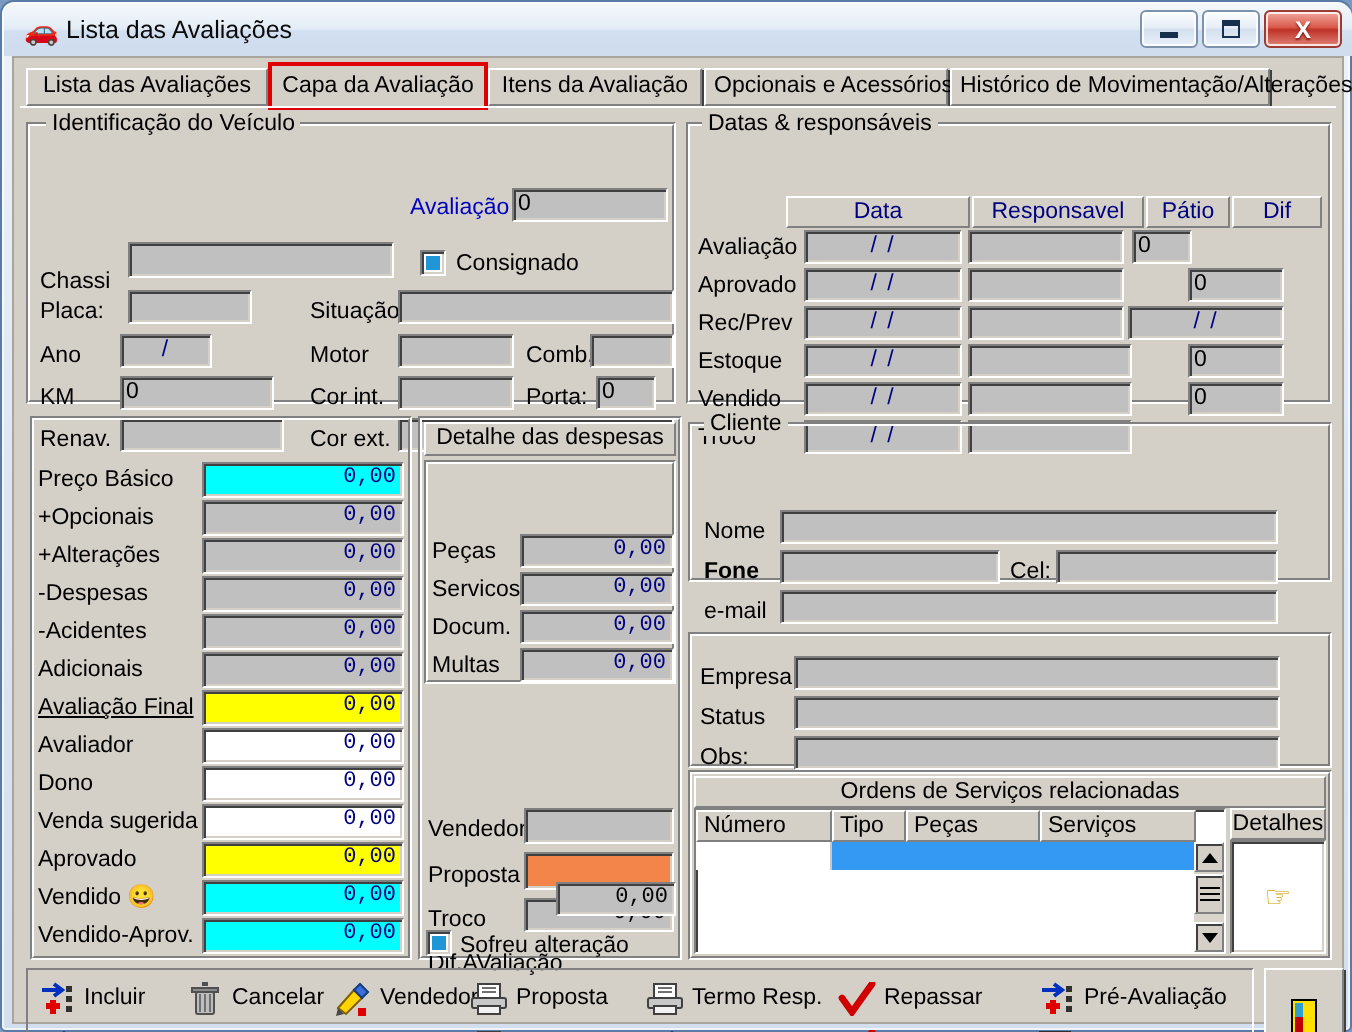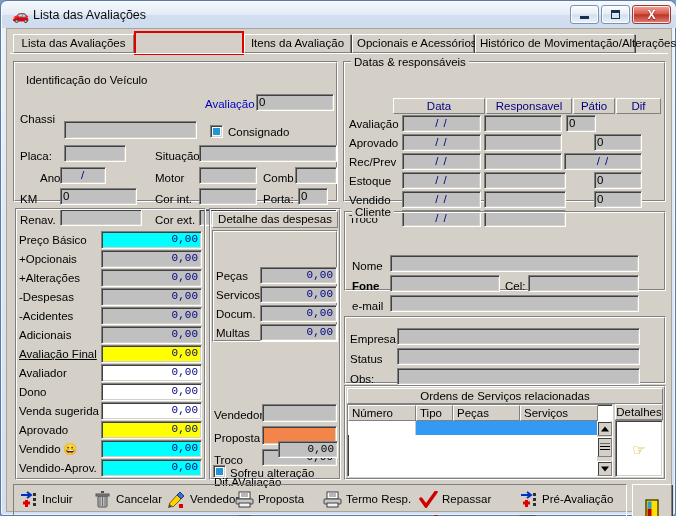--- a/index.html
+++ b/index.html
@@ -183,49 +183,50 @@
     </div>
     <div class="winbtn" id="btn-close">
       <div class="glyph">X</div>
     </div>
   </div>
 
   <div id="client">
 
     <div id="tabstrip">
         <div class="tab" style="left: 3px; width: 121px;">Lista das Avaliações</div>
+        <div class="tab sel" style="left: 125px; width: 108px;">Capa da Avaliação</div>
         <div id="tab-sel-outline" style="left: 124px; top: -1px; width: 110px; height: 24px; border-color: rgb(224, 0, 0);"></div>
         <div class="tab" style="left: 234px; width: 107px;">Itens da Avaliação</div>
         <div class="tab" style="left: 342px; width: 122px;">Opcionais e Acessórios</div>
         <div class="tab" style="left: 465px; width: 160px;">Histórico de Movimentação/Alterações</div>
       </div>
     <div id="tabline"></div>
 
     <div class="gb" style="left:6px;top:32px;width:325px;height:141px;">
       <div class="gb-in"></div>
     </div>
-    <div class="gbtitle" style="left:16px;top:45px;">Identificação do Veículo</div>
+    <div class="gbtitle" style="left:16px;top:27px;">Identificação do Veículo</div>
 
     <div class="lbl lbl-blue" style="left:198px;top:69px;">Avaliação</div>
     <div class="fld" style="left:249px;top:65px;width:78px;height:17px;">0</div>
 
     <div class="chk" style="left:203px;top:96px;">
         <i></i>
       </div>
     <div class="lbl" style="left:221px;top:97px;">Consignado</div>
 
-    <div class="lbl" style="left:13px;top:84px;">Chassi</div>
+    <div class="lbl" style="left:13px;top:106px;">Chassi</div>
     <div class="fld" style="left:57px;top:92px;width:133px;height:18px;"></div>
 
     <div class="lbl" style="left:13px;top:121px;">Placa:</div>
     <div class="fld" style="left:57px;top:116px;width:62px;height:17px;"></div>
     <div class="lbl" style="left:148px;top:121px;">Situação</div>
     <div class="fld" style="left:192px;top:116px;width:138px;height:17px;"></div>
 
-    <div class="lbl" style="left:13px;top:143px;margin-left:20px;">Ano</div>
+    <div class="lbl" style="left:13px;top:143px;">Ano</div>
     <div class="fld date" style="left:53px;top:138px;width:46px;height:17px;">/</div>
     <div class="lbl" style="left:148px;top:143px;">Motor</div>
     <div class="fld" style="left:192px;top:138px;width:58px;height:17px;"></div>
     <div class="lbl" style="left:256px;top:143px;">Comb.</div>
     <div class="fld" style="left:288px;top:138px;width:42px;height:17px;"></div>
 
     <div class="lbl" style="left:13px;top:164px;">KM</div>
     <div class="fld" style="left:53px;top:159px;width:77px;height:17px;">0</div>
     <div class="lbl" style="left:148px;top:164px;">Cor int.</div>
     <div class="fld" style="left:192px;top:159px;width:58px;height:17px;"></div>

